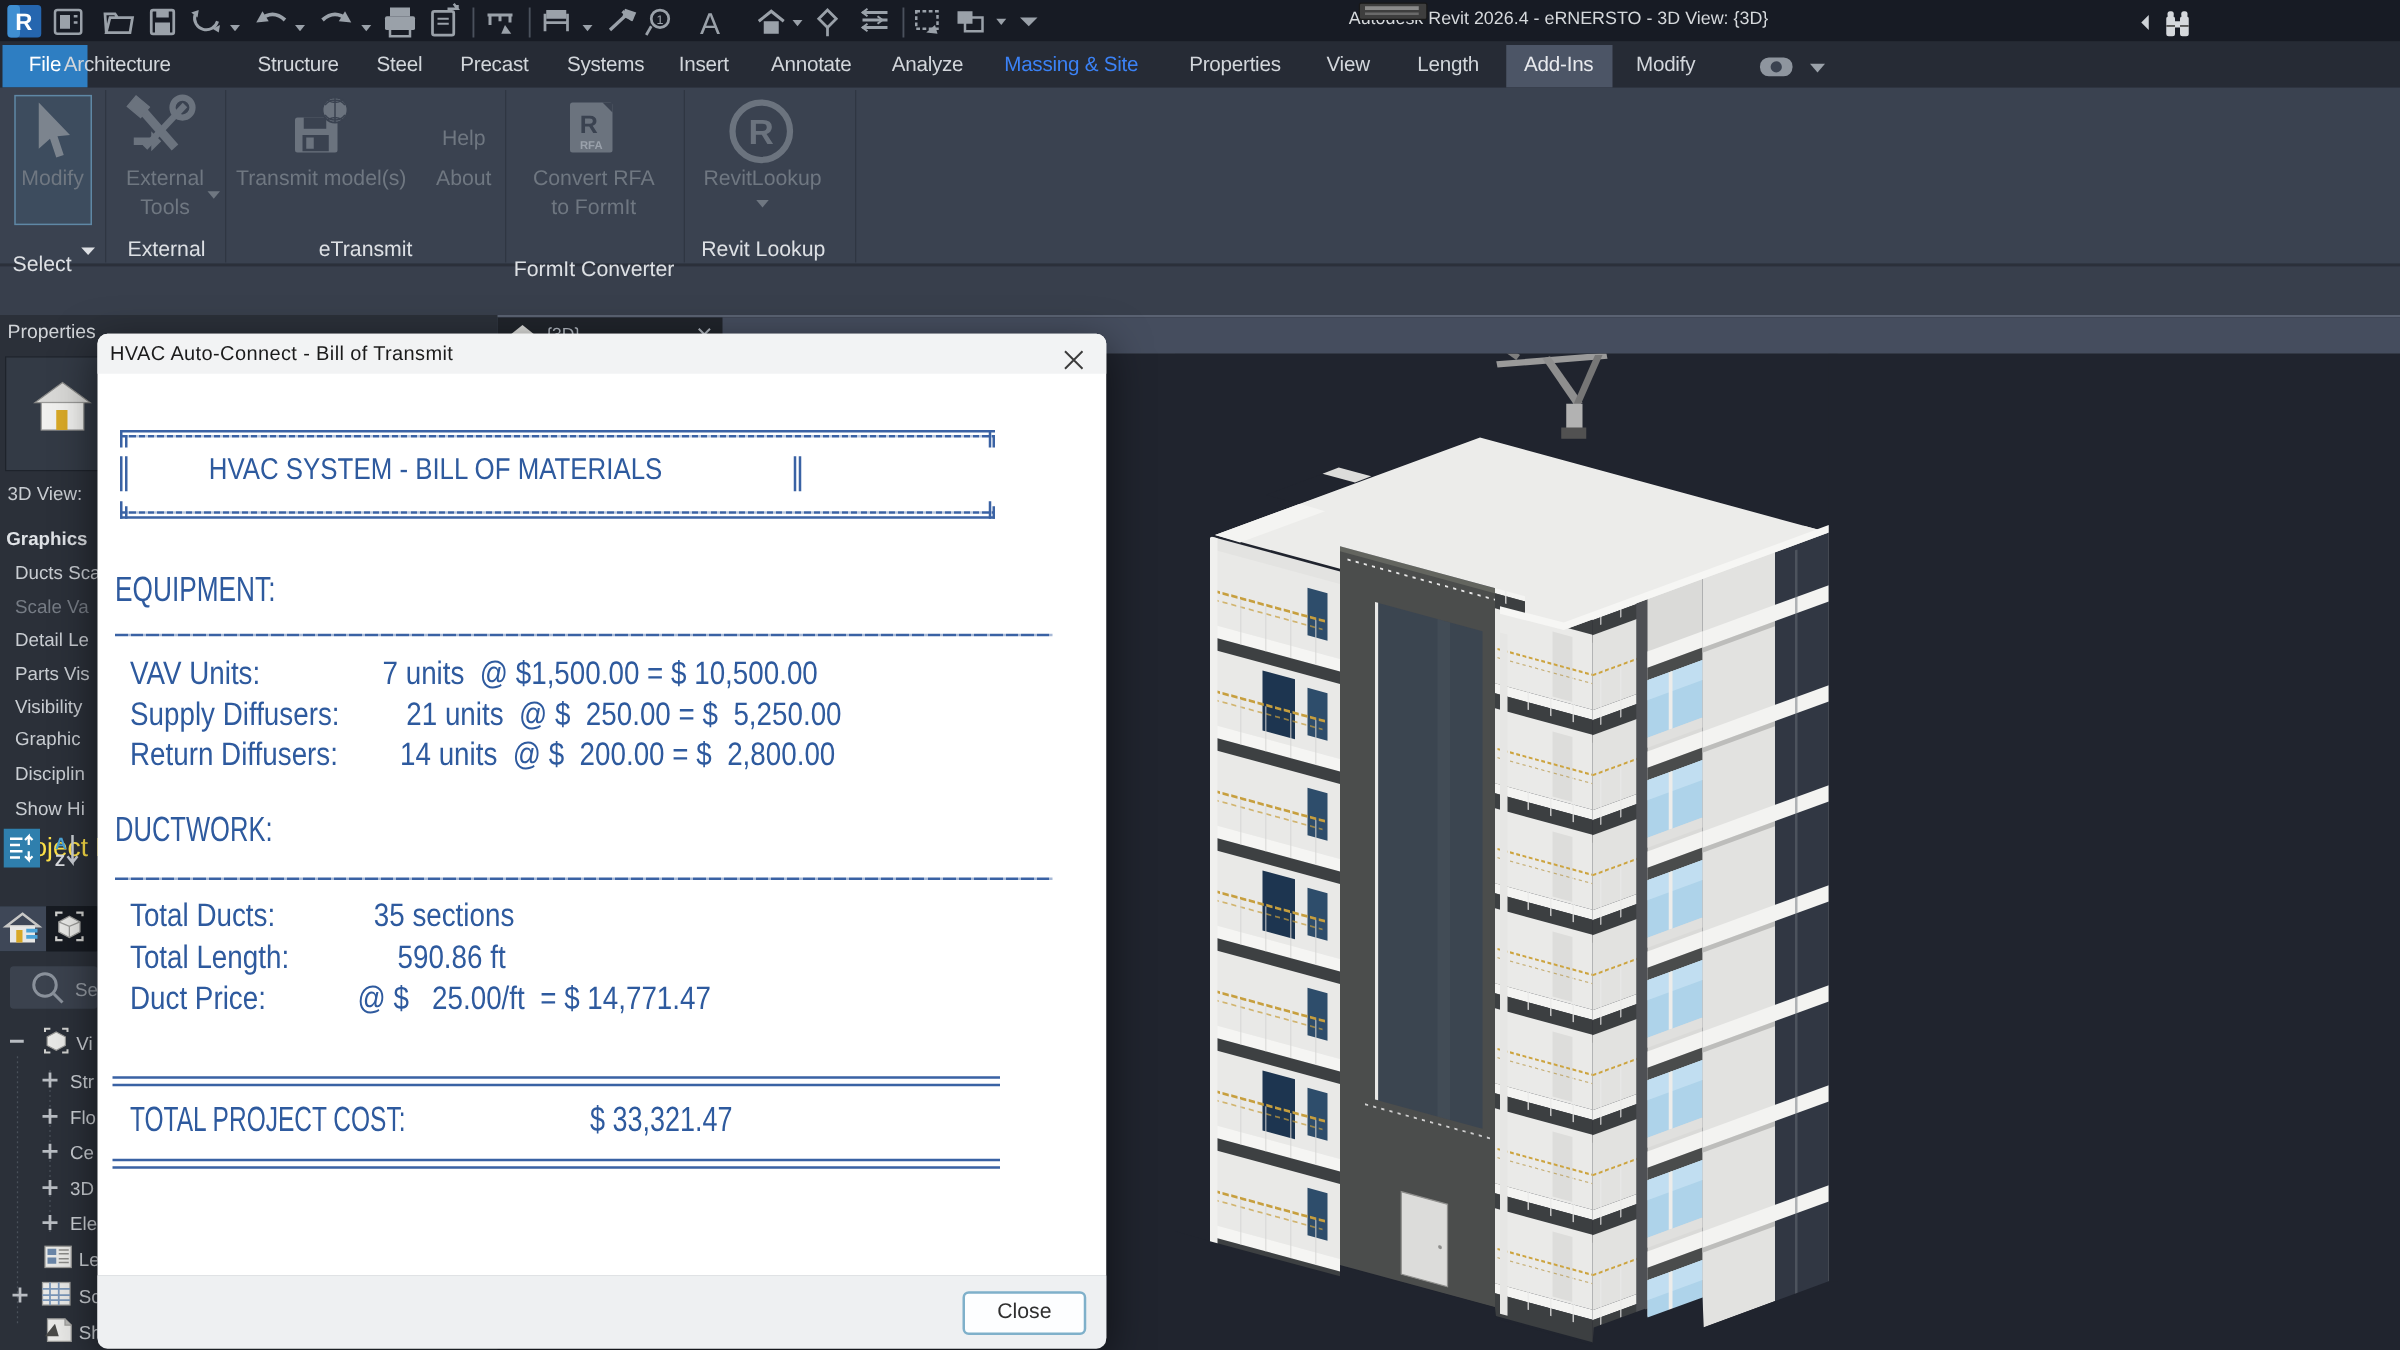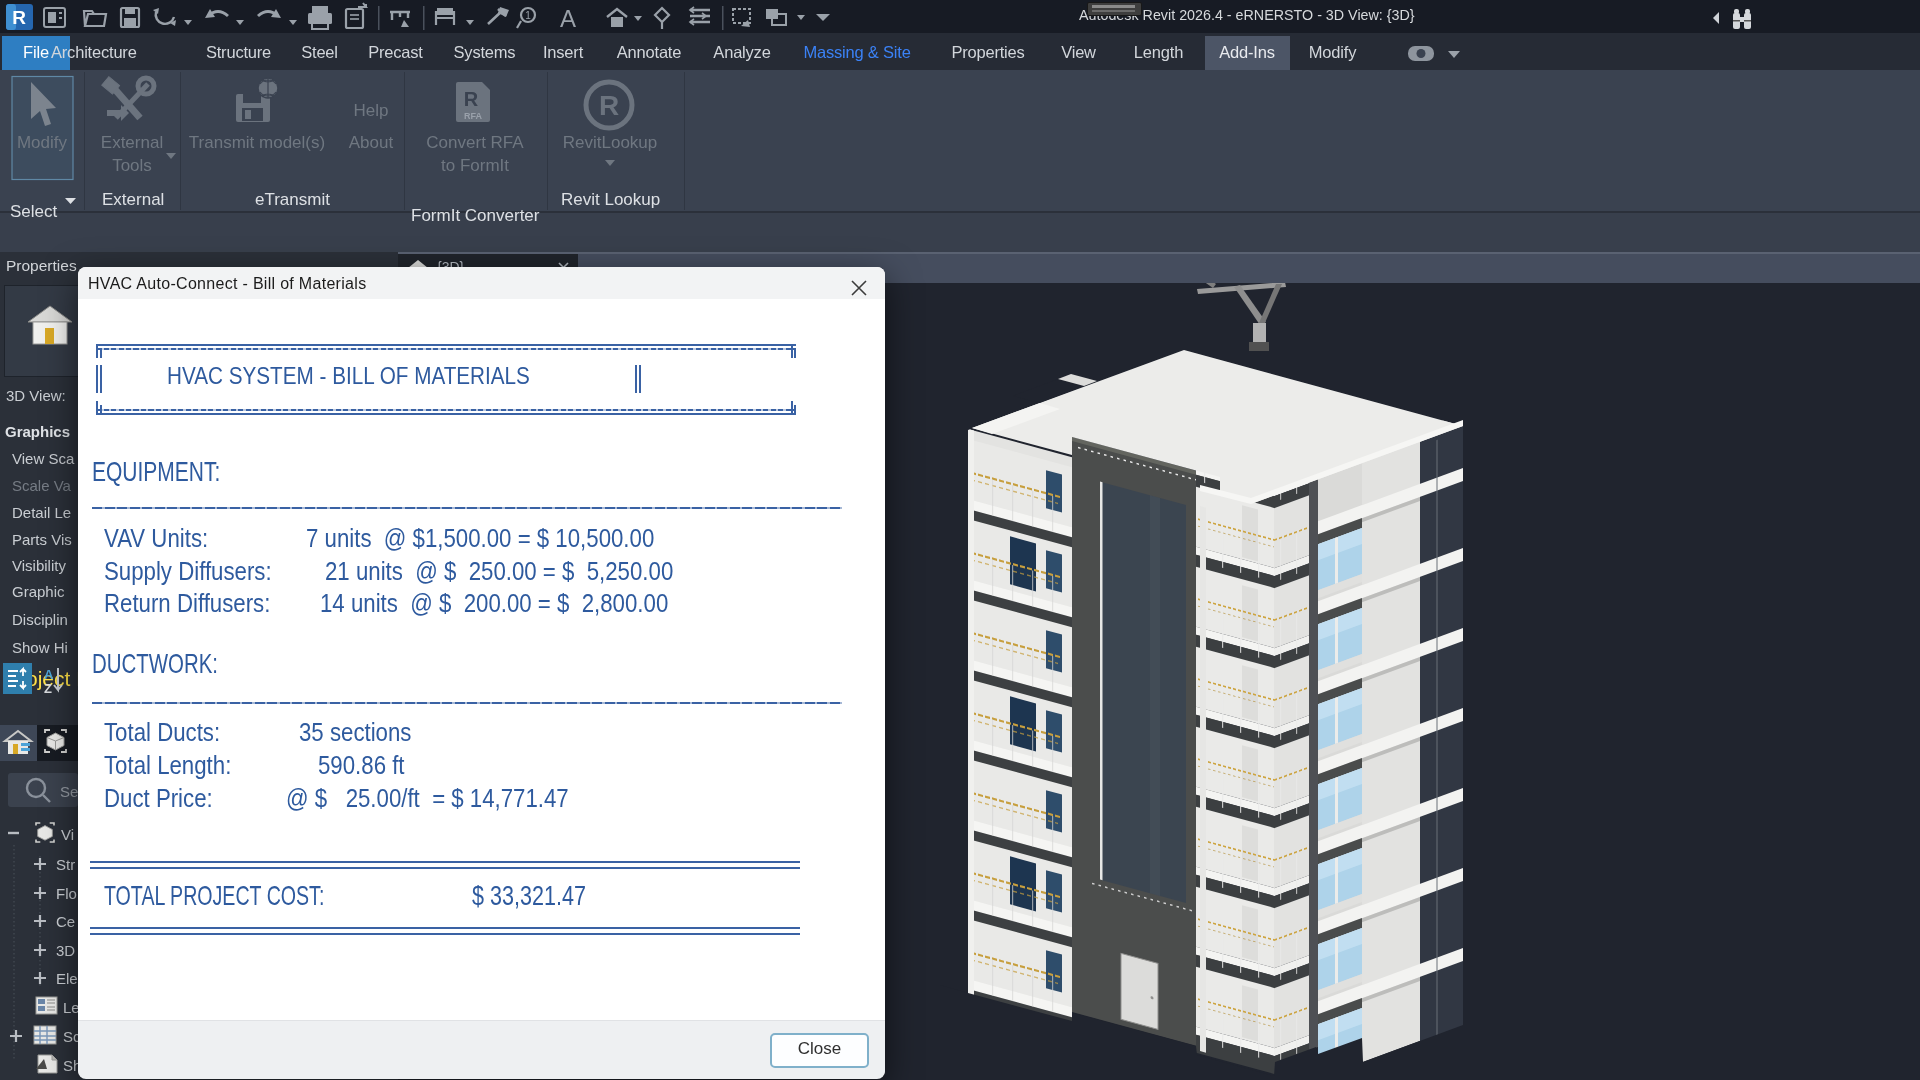--- a/index.html
+++ b/index.html
@@ -484,21 +484,21 @@
 <div class="abs" style="left:437px;top:259px;font-size:14px;color:#b2b8c0">{3D}</div>
 <svg class="abs" style="left:556px;top:260px" width="16" height="16">
     <path d="M3 3 L12 12 M12 3 L3 12" stroke="#aeb4bc" stroke-width="1.6"></path>
   </svg>
 <div class="abs" style="left:0;top:252px;width:398px;height:828px;background:#2b3039"></div>
 <div class="abs" style="left:0;top:725px;width:78px;height:36px;background:#171b22"></div>
 <div class="abs ptxt" style="left:6px;top:257px;font-size:15.5px;color:#d2d5d9">Properties</div>
 <div class="abs" style="left:4px;top:285px;width:74px;height:90px;background:#333a45;border:1px solid #1e232b"></div>
 <div class="abs ptxt" style="left:6px;top:387px;">3D View:</div>
 <div class="abs ptxt" style="left:5px;top:423px;font-weight:bold;color:#dfe2e6">Graphics</div>
-<div class="abs ptxt" style="left:12px;top:450px;color:#c9cdd2">View Sca</div>
+<div class="abs ptxt" style="left:12px;top:450px;color:#c9cdd2">Ducts Sca</div>
 <div class="abs ptxt" style="left:12px;top:477px;color:#767c85">Scale Va</div>
 <div class="abs ptxt" style="left:12px;top:504px;color:#c9cdd2">Detail Le</div>
 <div class="abs ptxt" style="left:12px;top:531px;color:#c9cdd2">Parts Vis</div>
 <div class="abs ptxt" style="left:12px;top:557px;color:#c9cdd2">Visibility</div>
 <div class="abs ptxt" style="left:12px;top:583px;color:#c9cdd2">Graphic</div>
 <div class="abs ptxt" style="left:12px;top:611px;color:#c9cdd2">Disciplin</div>
 <div class="abs ptxt" style="left:12px;top:639px;color:#c9cdd2">Show Hi</div>
 <div class="abs ptxt" style="left:5px;top:667px;font-size:21px;color:#fde047">Project Br</div>
 <svg class="abs" style="left:0;top:252px" width="78" height="828">
     <g transform="translate(28,54)">
@@ -566,21 +566,21 @@
     <text x="63" y="790" font-size="15" fill="#ccd0d5">Sc</text>
     <g transform="translate(36,803)">
       <path d="M2 0 L16 0 L21 5 L21 18 L2 18 Z" fill="#e8e8e6" stroke="#9a9a98"></path>
       <path d="M16 0 L16 5 L21 5" fill="#b8b8b6" stroke="#9a9a98"></path>
       <path d="M0 14 L8 4 L11 14 Z" fill="#4a4a48"></path>
     </g>
     <text x="63" y="819" font-size="15" fill="#ccd0d5">Sh</text>
   </svg>
 <div class="abs dlg" style="left:78px;top:267px;width:807px;height:811px;">
     <div class="abs" style="left:0;top:0;width:100%;height:32px;background:#f2f3f4;border-radius:8px 8px 0 0"></div>
-    <div class="abs" style="left:10px;top:8px;font-size:16px;letter-spacing:0.3px;color:#1b1b1b">HVAC Auto-Connect - Bill of Materials</div>
+    <div class="abs" style="left:10px;top:8px;font-size:16px;letter-spacing:0.3px;color:#1b1b1b">HVAC Auto-Connect - Bill of Transmit</div>
     <svg class="abs" style="left:772px;top:12px" width="20" height="20">
       <path d="M2 2 L16 16 M16 2 L2 16" stroke="#3c3c3c" stroke-width="1.6"></path>
     </svg>
     <div class="abs" style="left:18px;top:77px;width:700px;height:2.2px;background:#3a62a4"></div>
     <div class="abs dash1" style="left:18px;top:81px;width:700px;"></div>
     <div class="abs" style="left:18px;top:77px;width:2px;height:14px;background:#3a62a4"></div>
     <div class="abs" style="left:21.5px;top:81px;width:2px;height:10px;background:#3a62a4"></div>
     <div class="abs" style="left:712.5px;top:77px;width:2px;height:14px;background:#3a62a4"></div>
     <div class="abs" style="left:716.0px;top:81px;width:2px;height:10px;background:#3a62a4"></div>
     <div class="abs" style="left:18px;top:98px;width:2px;height:28px;background:#3a62a4"></div>

